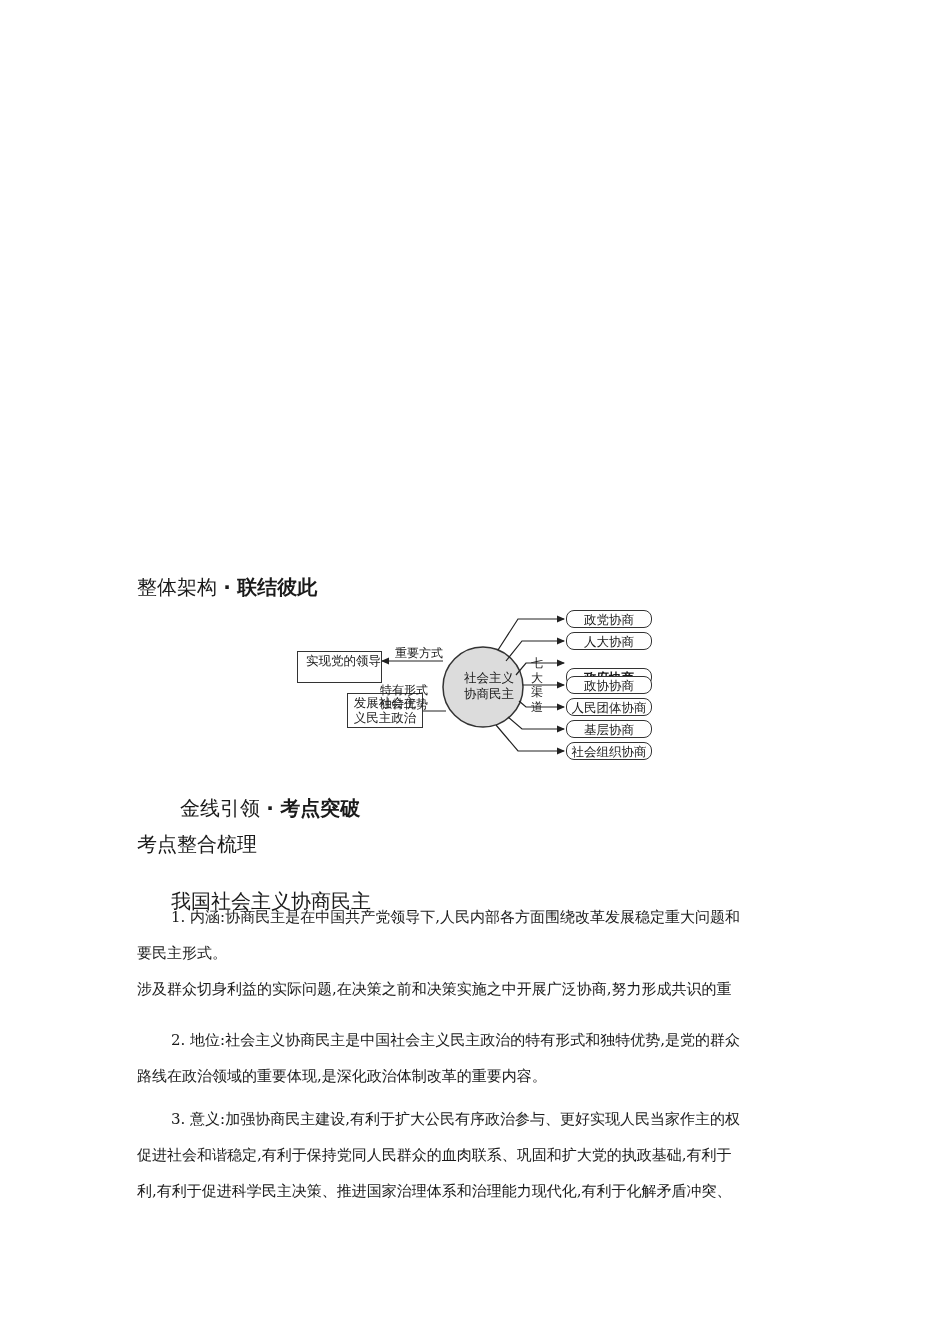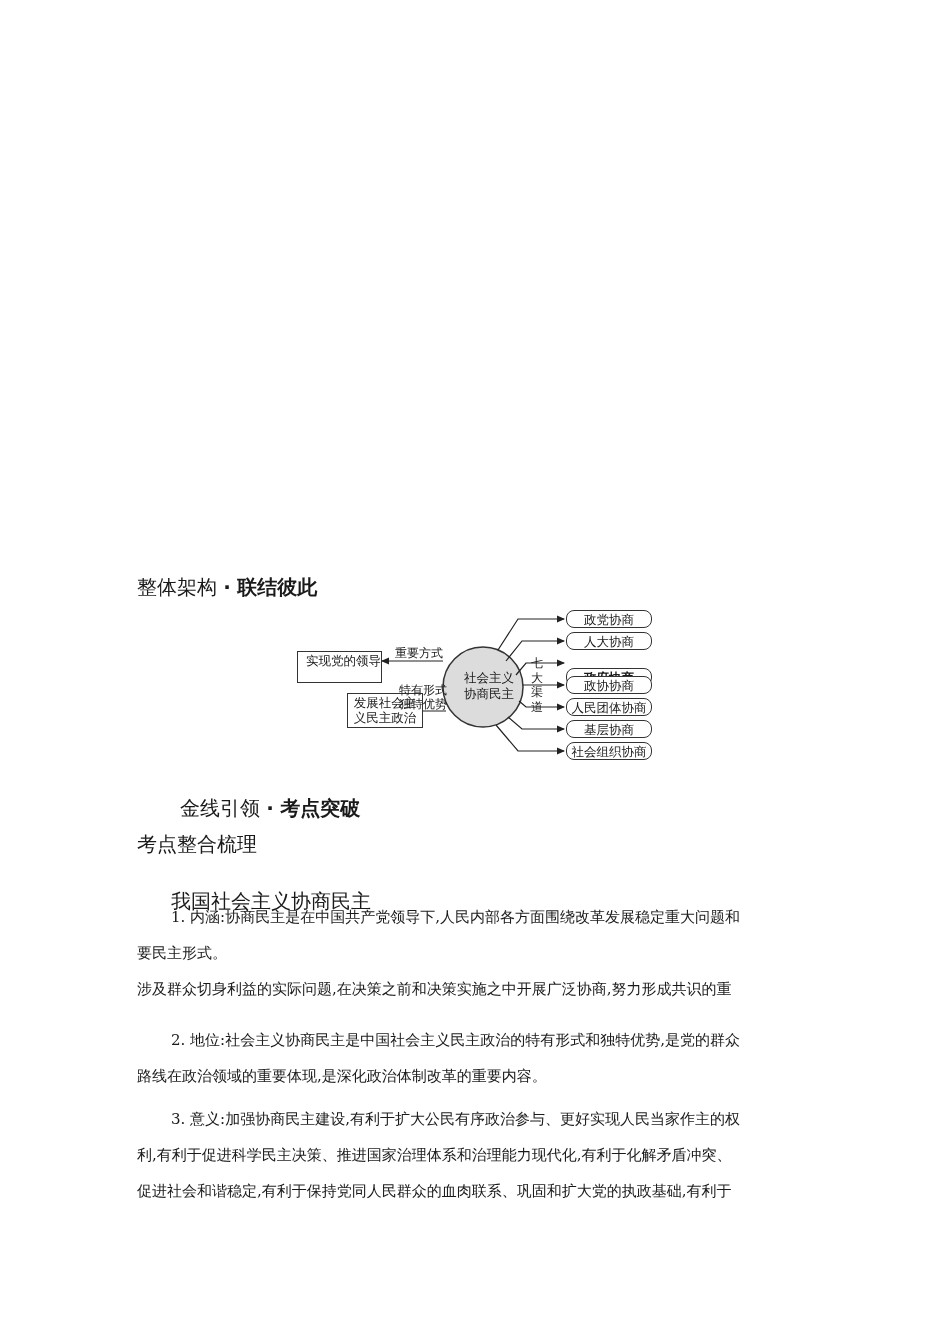--- a/index.html
+++ b/index.html
@@ -53,21 +53,21 @@
 
   <div class="lbox" style="left:7px; top:46px; width:85px; height:32px; line-height:17px;text-align:right;">
     <span>实现党的领导</span>
   </div>
   <div class="dlabel" style="left:103px; top:41px; width:50px;">重要方式</div>
 
   <div class="lbox" style="left:13px; top:88px; width:76px; height:35px; padding-top:1px;margin-left:44px;">
     <div>发展社会主</div>
     <div>义民主政治</div>
   </div>
-  <div class="dlabel" style="left:103px; top:78px; width:54px;">
+  <div class="dlabel" style="left:84px; top:78px; width:54px;">
     <div>特有形式</div>
     <div>独特优势</div>
   </div>
 
   <div class="circle-text">
     <div>社会主义</div>
     <div>协商民主</div>
   </div>
 
   <div class="vert">
@@ -102,15 +102,15 @@
   <span class="line">涉及群众切身利益的实际问题,在决策之前和决策实施之中开展广泛协商,努力形成共识的重</span>
 </div>
 
 <div class="para" style="top:1022px;">
   <span class="line indent">2. 地位:社会主义协商民主是中国社会主义民主政治的特有形式和独特优势,是党的群众</span>
   <span class="line">路线在政治领域的重要体现,是深化政治体制改革的重要内容。</span>
 </div>
 
 <div class="para" style="top:1101px;">
   <span class="line indent">3. 意义:加强协商民主建设,有利于扩大公民有序政治参与、更好实现人民当家作主的权</span>
+  <span class="line">促进社会和谐稳定,有利于保持党同人民群众的血肉联系、巩固和扩大党的执政基础,有利于</span>
   <span class="line">利,有利于促进科学民主决策、推进国家治理体系和治理能力现代化,有利于化解矛盾冲突、</span>
-  <span class="line">促进社会和谐稳定,有利于保持党同人民群众的血肉联系、巩固和扩大党的执政基础,有利于</span>
 </div>
 
 </body></html>

